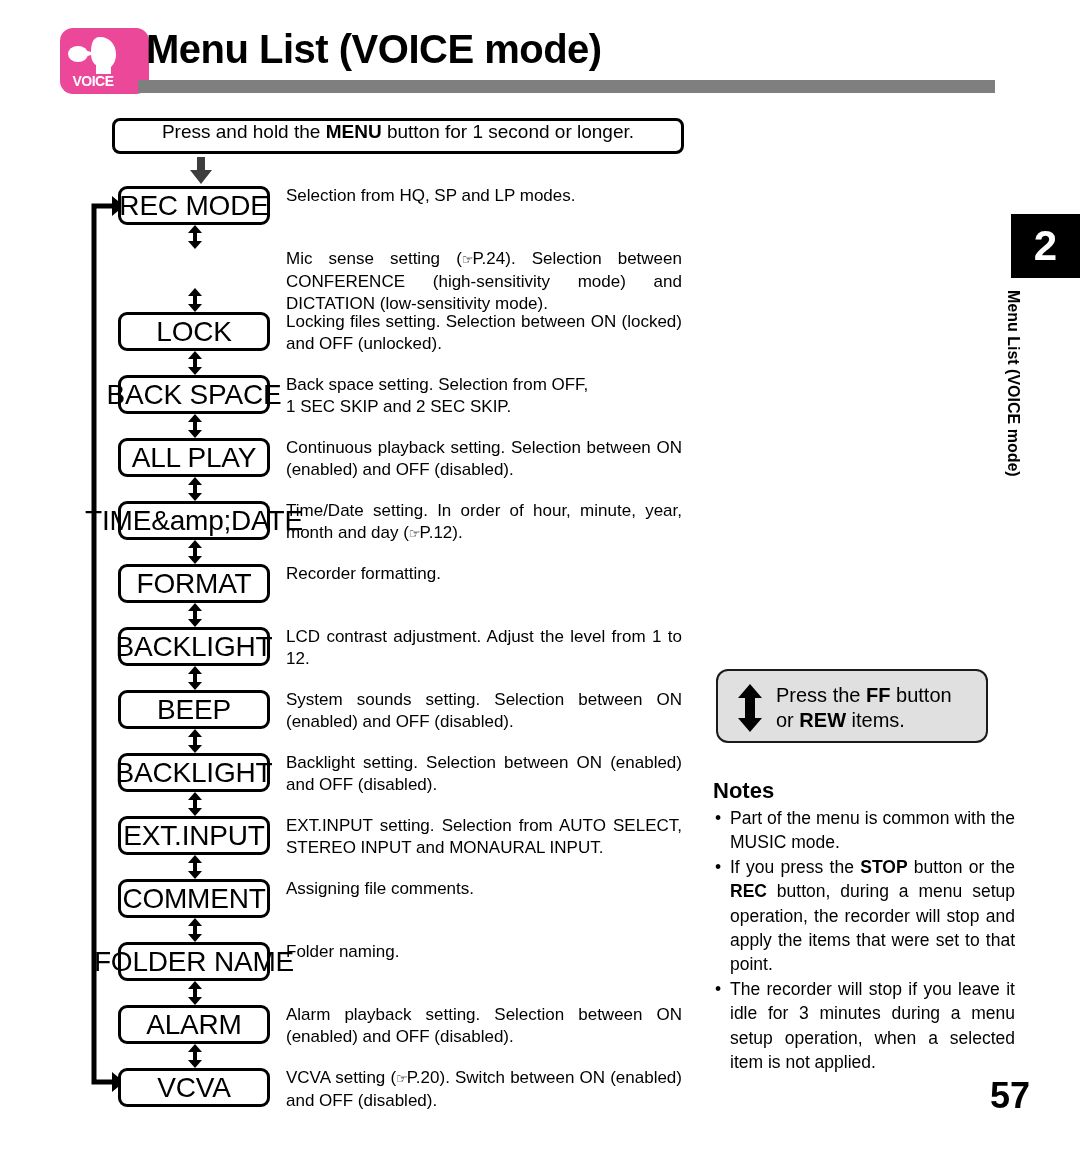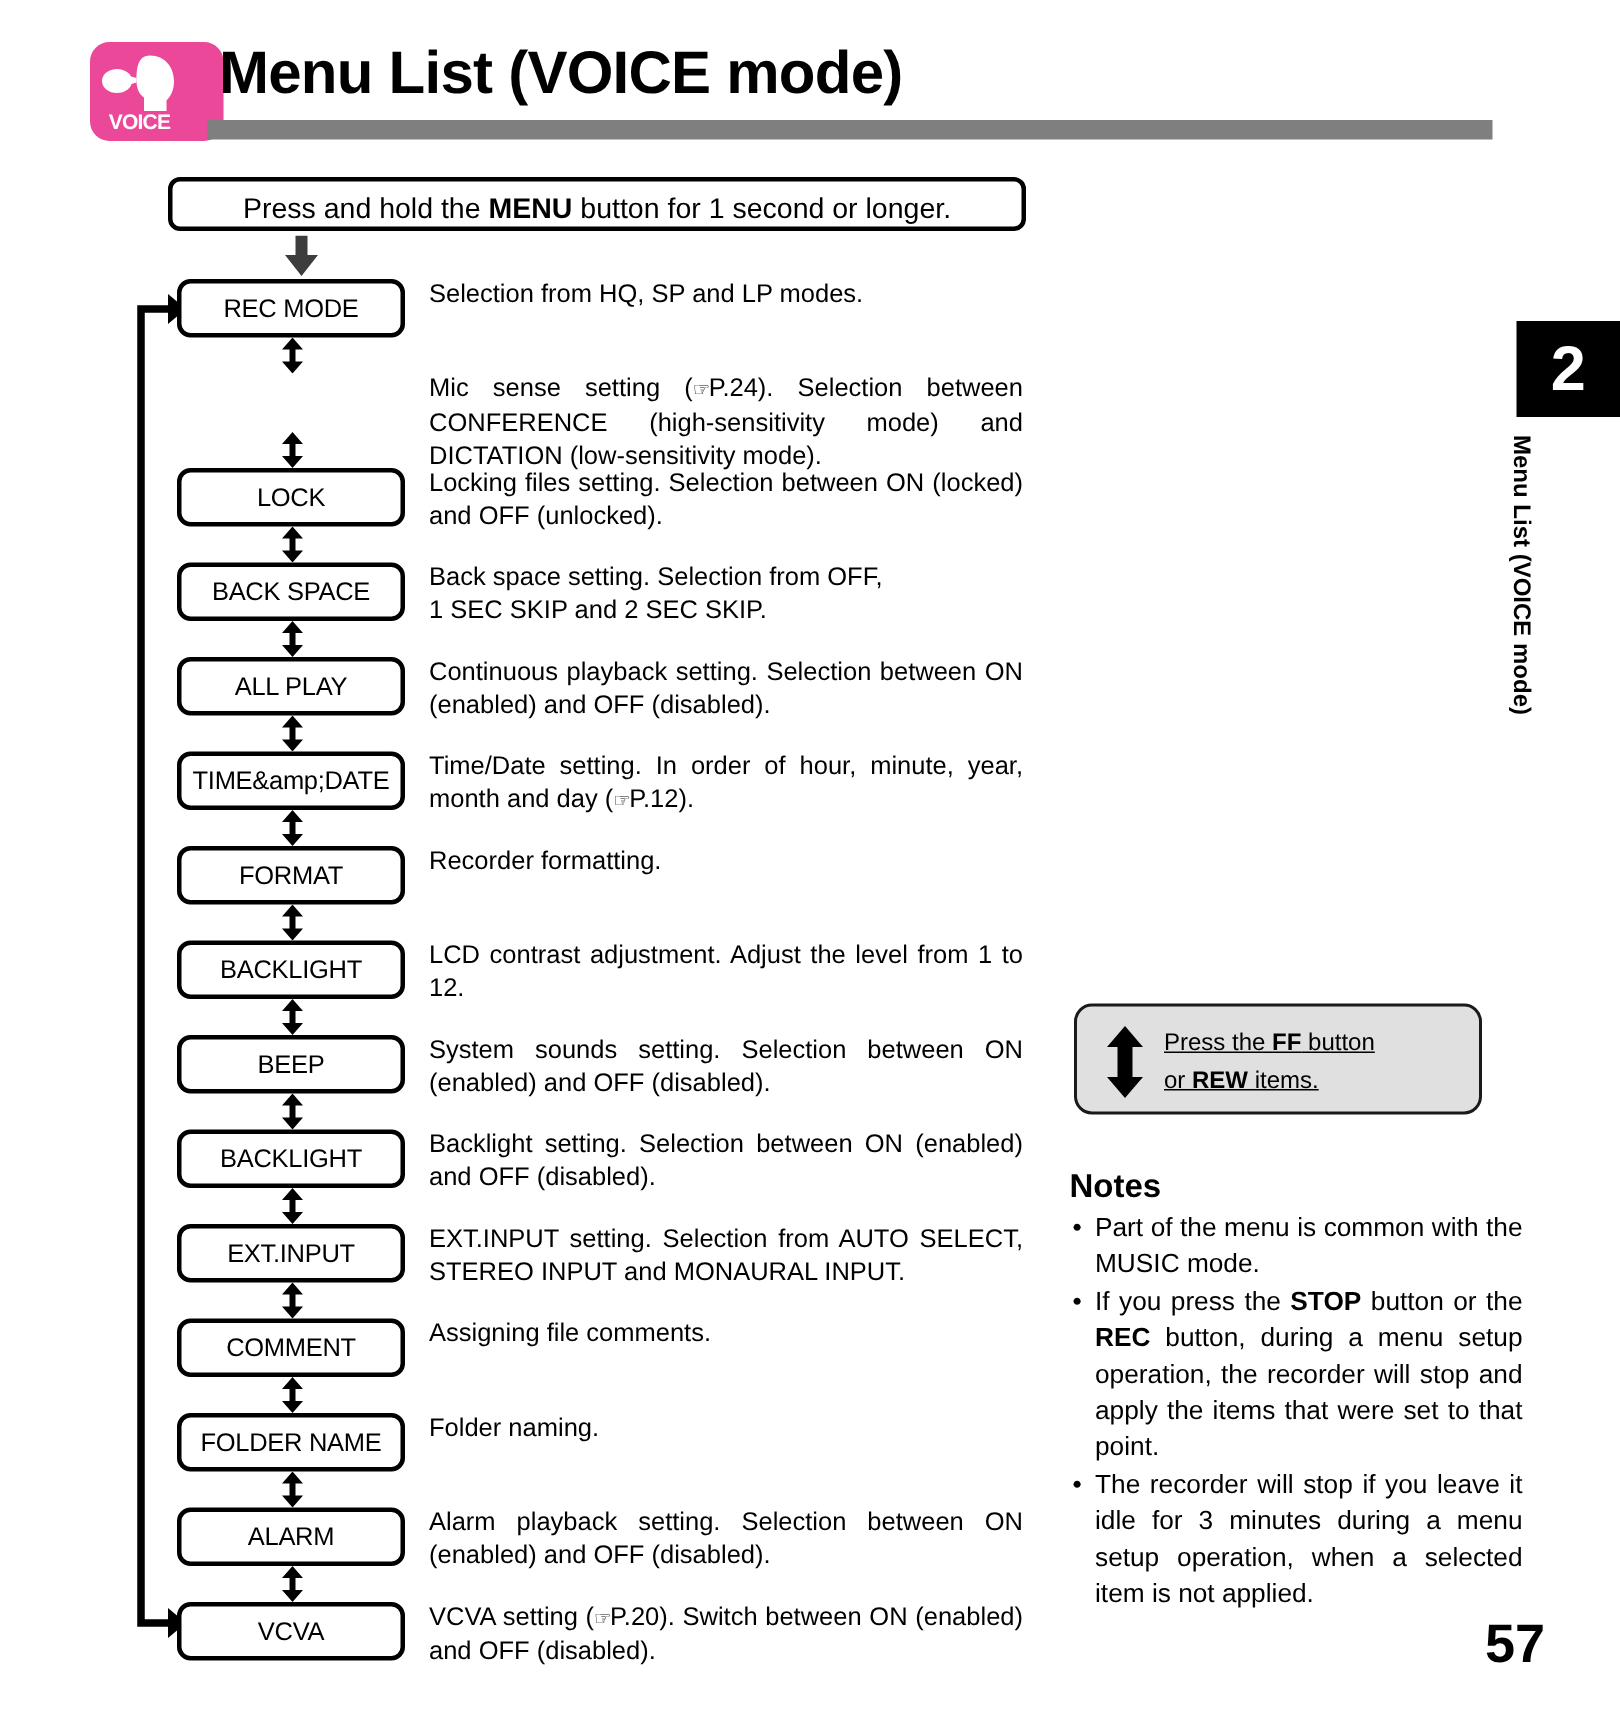--- a/index.html
+++ b/index.html
@@ -58,21 +58,21 @@
   #intro-box {
     position: absolute;
     left: 112px;
     top: 118px;
     width: 572px;
     height: 36px;
     border: 3px solid #000000;
     border-radius: 8px;
     box-sizing: border-box;
     display: flex;
-    align-items: flex-end;
+    align-items: flex-start;
     justify-content: center;
   }
   #intro-text {
     font-size: 19px;
     white-space: nowrap;
   }
   #intro-text b { font-weight: bold; }
   #intro-arrow {
     position: absolute;
     left: 188px;
@@ -110,21 +110,21 @@
     border: 3px solid #000000;
     border-radius: 9px;
     box-sizing: border-box;
     background: #ffffff;
     display: flex;
     align-items: center;
     justify-content: center;
     z-index: 2;
   }
   .node span {
-    font-size: 17px;
+    font-size: 28px;
     letter-spacing: -0.2px;
     white-space: nowrap;
   }
   .connector {
     position: absolute;
     left: 68px;
     top: 39px;
     width: 18px;
     height: 24px;
     z-index: 1;
@@ -196,23 +196,22 @@
     position: absolute;
     left: 18px;
     top: 13px;
     width: 28px;
     height: 48px;
   }
   #ffrew-text {
     position: absolute;
     left: 58px;
     top: 12px;
-    font-size: 16px;
+    font-size: 20px;
     line-height: 25px;
-    text-decoration: underline;
   }
   #ffrew-text b { font-weight: bold; }
 
   
   #notes {
     position: absolute;
     left: 713px;
     top: 778px;
     width: 302px;
   }

